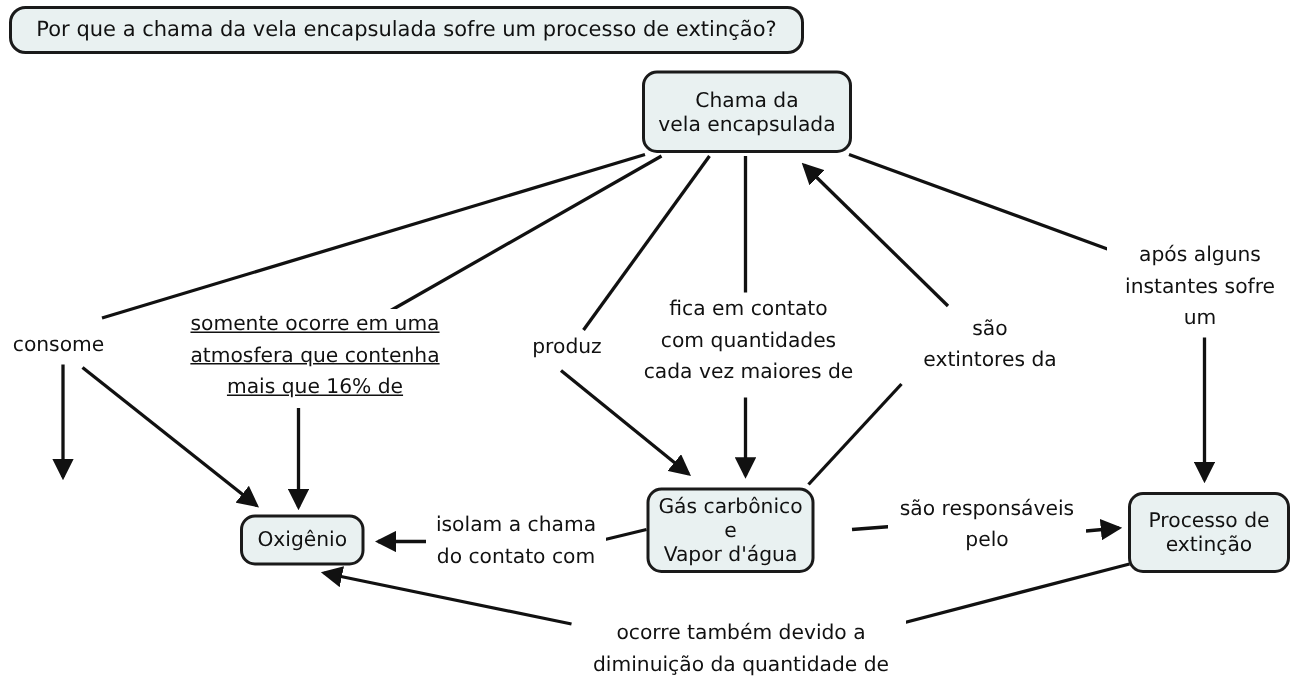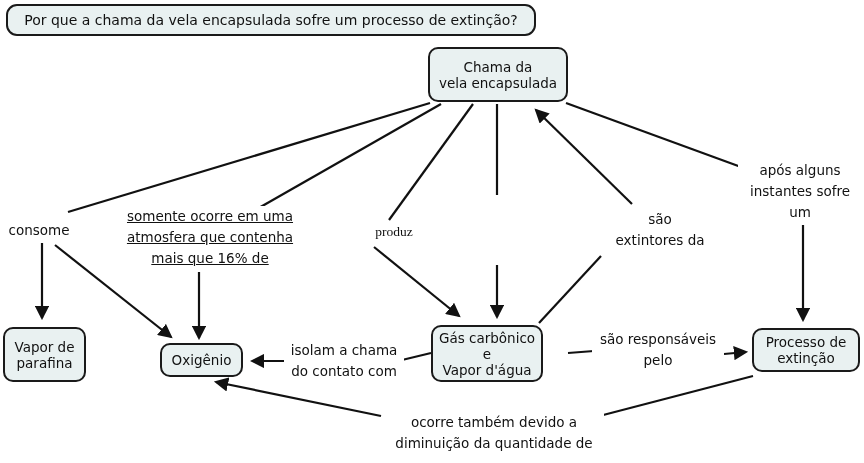--- a/index.html
+++ b/index.html
@@ -73,47 +73,46 @@
 
   <div class="node question" style="left:6px;top:4px;width:530px;height:32px;">
     <span>Por que a chama da vela encapsulada sofre um processo de extinção?</span>
   </div>
 
   <div class="node" style="left:428px;top:47px;width:140px;height:55px;">
     <span>Chama da
 vela encapsulada</span>
   </div>
 
-  <div class="node" style="left:3px;top:327px;width:83px;height:55px;">
-    <span>Vapor de
-parafina</span>
-  </div>
 
   <div class="node" style="left:160px;top:343px;width:83px;height:34px;">
     <span>Oxigênio</span>
   </div>
 
   <div class="node" style="left:431px;top:325px;width:112px;height:57px;">
     <span>Gás carbônico e
 Vapor d'água</span>
   </div>
 
-  <div class="node" style="left:752px;top:328px;width:108px;height:44px;">
+  <div class="node" style="left:752px;top:328px;width:108px;height:54px;">
     <span>Processo de
 extinção</span>
   </div>
 
   <div class="link-label" style="left:4px;top:220px;width:70px;">consome</div>
 
   <div class="link-label" style="left:110px;top:206px;width:200px;text-decoration:underline;">somente ocorre em uma
 atmosfera que contenha
 mais que 16% de</div>
 
-  <div class="link-label" style="left:364px;top:221px;width:60px;font-family:Liberation Serif, serif;">produz</div>
+  <div class="link-label" style="left:348px;top:221px;width:60px;">produz</div>
 
+  <div class="link-label" style="left:424px;top:196px;width:150px;">fica em contato
+com quantidades
+cada vez maiores de</div>
 
   <div class="link-label" style="left:600px;top:209px;width:120px;">são
 extintores da</div>
 
   <div class="link-label" style="left:738px;top:160px;width:124px;">após alguns
 instantes sofre
 um</div>
 
   <div class="link-label" style="left:284px;top:340px;width:120px;">isolam a chama
 do contato com</div>

